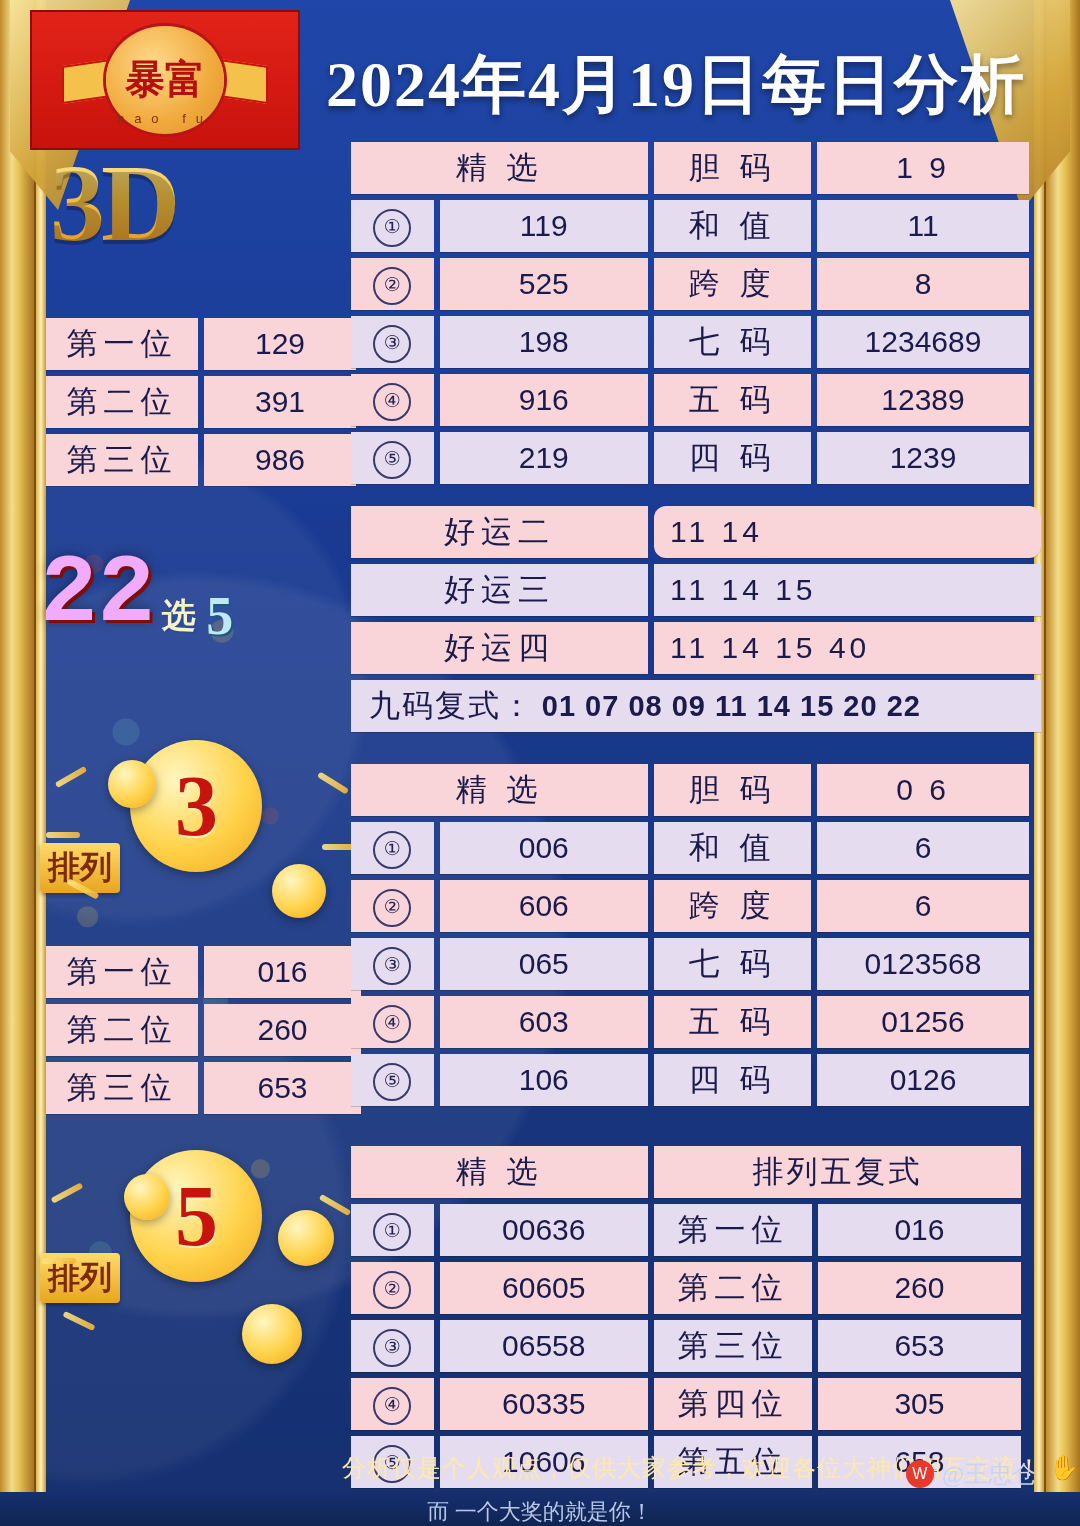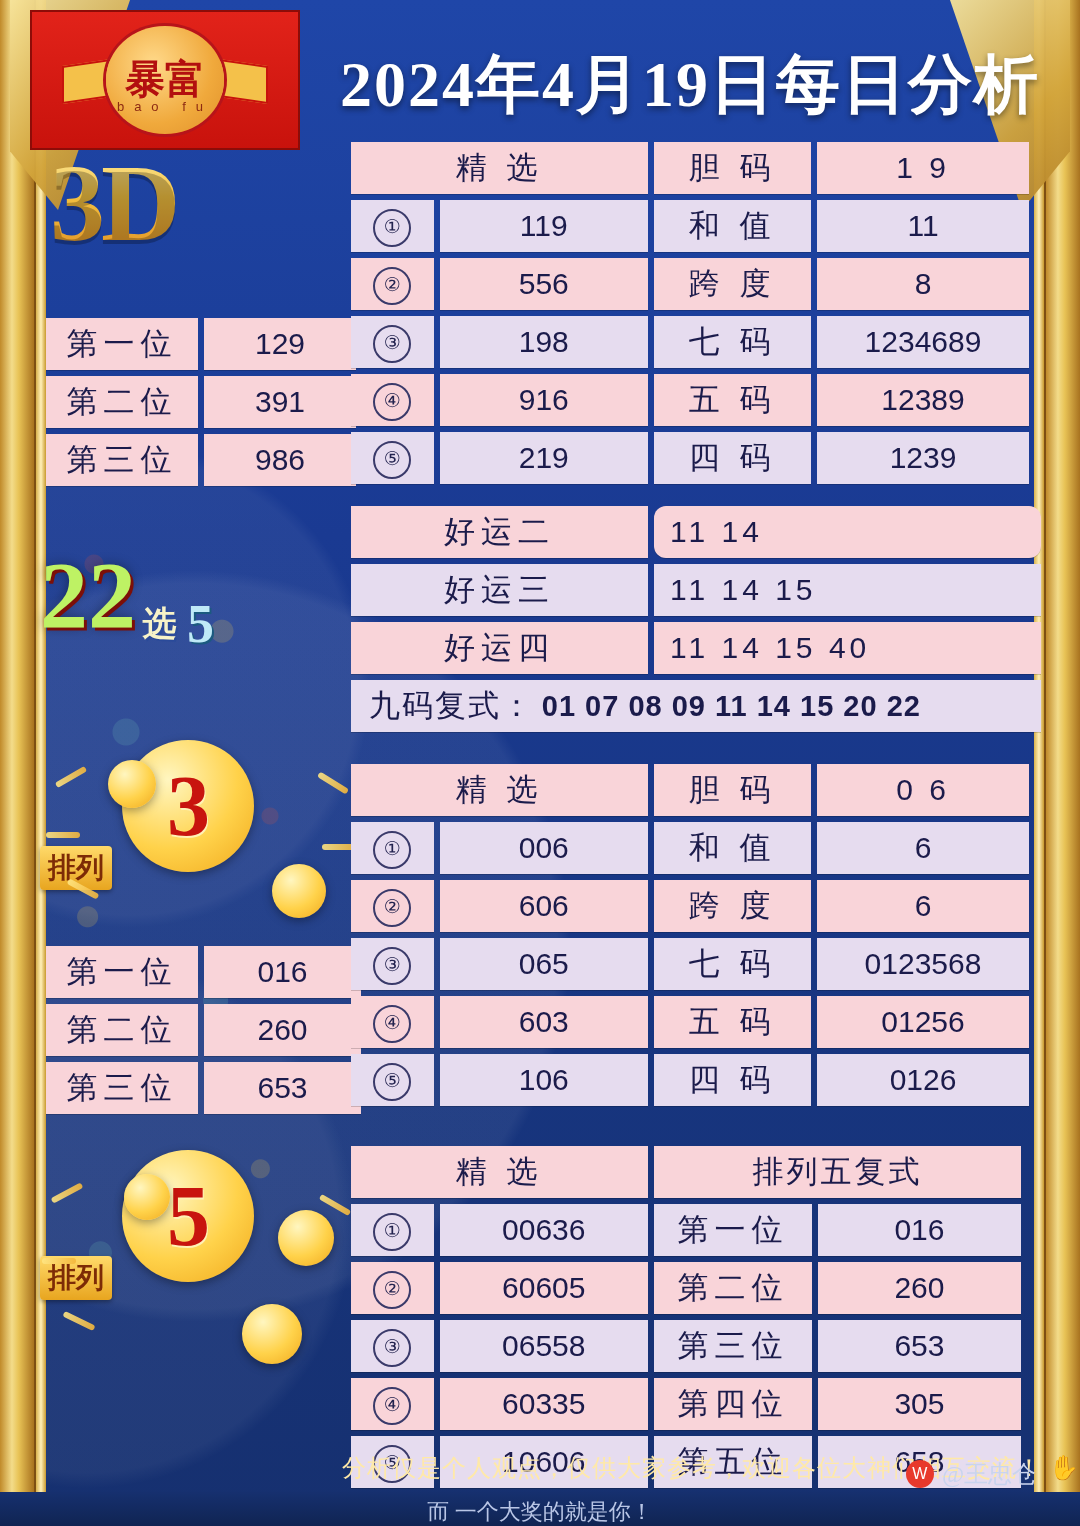--- a/index.html
+++ b/index.html
@@ -69,59 +69,58 @@
     display:flex; align-items:center; justify-content:center;
     position:relative;
     box-shadow:0 0 0 3px #b7141a;
   }
   .logo-badge .ch {
     font-family:"Liberation Serif", serif;
     font-weight:bold; color:#b3100f; font-size:40px; line-height:1;
     letter-spacing:0;
   }
   .logo-badge .py {
-    position:absolute; bottom:20px; left:0; right:0; text-align:center;
+    position:absolute; bottom:8px; left:0; right:0; text-align:center;
     font-size:13px; color:#8d2a12; letter-spacing:10px;
   }
   .logo .ribbon {
     position:absolute; width:52px; height:34px; background:#f4c14a;
     border:2px solid #c8120c; top:52px;
   }
   .logo .ribbon.l { left:32px; transform:skewY(-8deg); }
   .logo .ribbon.r { right:32px; transform:skewY(8deg); }
 
   
   .title {
     position:absolute; left:300px; top:28px; width:752px; height:112px;
     display:flex; align-items:center; justify-content:center;
     color:#ffffff;
     font-family:"Liberation Serif", serif;
     font-weight:bold;
     font-size:64px;
     letter-spacing:2px;
     text-shadow:0 3px 6px rgba(0,0,0,.45);
     white-space:nowrap;
-    margin-left:14px;
   }
 
   
   .art { position:absolute; text-align:left; }
   .art-3d { left:50px; top:140px; width:300px; height:180px; }
   .art-3d .big {
     font-family:"Liberation Serif", serif; font-weight:bold; font-size:110px;
     background:linear-gradient(180deg,#fff3b0,#f2c040 45%,#e08a20);
     -webkit-background-clip:text; background-clip:text; color:transparent;
     text-shadow:0 4px 0 rgba(0,0,0,.25);
     letter-spacing:-4px;
   }
   .art-22 { left:40px; top:540px; width:320px; height:130px; }
   .art-22 .n22 {
     display:inline-block;
-    font-family:Liberation Serif, serif; font-weight:bold; font-size:96px;
-    color:#bef264; text-shadow:3px 3px 0 #7d0f08, 0 0 12px rgba(0,0,0,.4);
+    font-family:Liberation Mono, monospace; font-weight:bold; font-size:96px;
+    color:#f0abfc; text-shadow:3px 3px 0 #7d0f08, 0 0 12px rgba(0,0,0,.4);
   }
   .art-22 .x5 {
     display:inline-block; vertical-align:middle; margin-left:4px;
     font-family:"Liberation Serif", serif; font-weight:bold; font-size:54px;
     color:#bfe9f7; text-shadow:2px 2px 0 #1b5a80;
   }
   .art-22 .xuan {
     display:inline-block; vertical-align:middle;
     font-family:"Liberation Serif", serif; font-weight:bold; font-size:34px;
     color:#f7f3c8; text-shadow:2px 2px 0 #2a4a9a;
@@ -137,21 +136,21 @@
   .ball-big {
     width:132px; height:132px; position:relative;
   }
   .ball-big .num {
     position:absolute; inset:0; display:flex; align-items:center; justify-content:center;
     font-family:"Liberation Serif", serif; font-weight:bold; font-size:86px; color:#c8140e;
     text-shadow:1px 2px 0 #fff1b5;
   }
   .tag-pailie {
     display:inline-block; vertical-align:middle;
-    font-family:"Liberation Serif", serif; font-weight:bold; font-size:28px;
+    font-family:"Liberation Serif", serif; font-weight:bold; font-size:32px;
     color:#fff; background:linear-gradient(180deg,#ffda6a,#e8a51f);
     color:#7d2b06; padding:3px 8px; border-radius:4px; margin-right:6px;
     box-shadow:0 2px 4px rgba(0,0,0,.35);
   }
   .sparks { position:absolute; inset:0; pointer-events:none; }
   .sparks i {
     position:absolute; width:34px; height:6px; border-radius:3px;
     background:linear-gradient(90deg,#ffe683,#f3b63a);
     opacity:.9;
   }
@@ -270,21 +269,21 @@
         <td class="cell pink val spread" style="width:210px;">1 9</td>
       </tr>
       <tr>
         <td class="cell lav" style="width:80px;"><span class="circ">①</span></td>
         <td class="cell lav val" style="width:205px;">119</td>
         <td class="cell lav lbl">和 值</td>
         <td class="cell lav val">11</td>
       </tr>
       <tr>
         <td class="cell pink"><span class="circ">②</span></td>
-        <td class="cell pink val">556</td>
+        <td class="cell pink val">525</td>
         <td class="cell pink lbl">跨 度</td>
         <td class="cell pink val">8</td>
       </tr>
       <tr>
         <td class="cell lav"><span class="circ">③</span></td>
         <td class="cell lav val">198</td>
         <td class="cell lav lbl">七 码</td>
         <td class="cell lav val">1234689</td>
       </tr>
       <tr>

